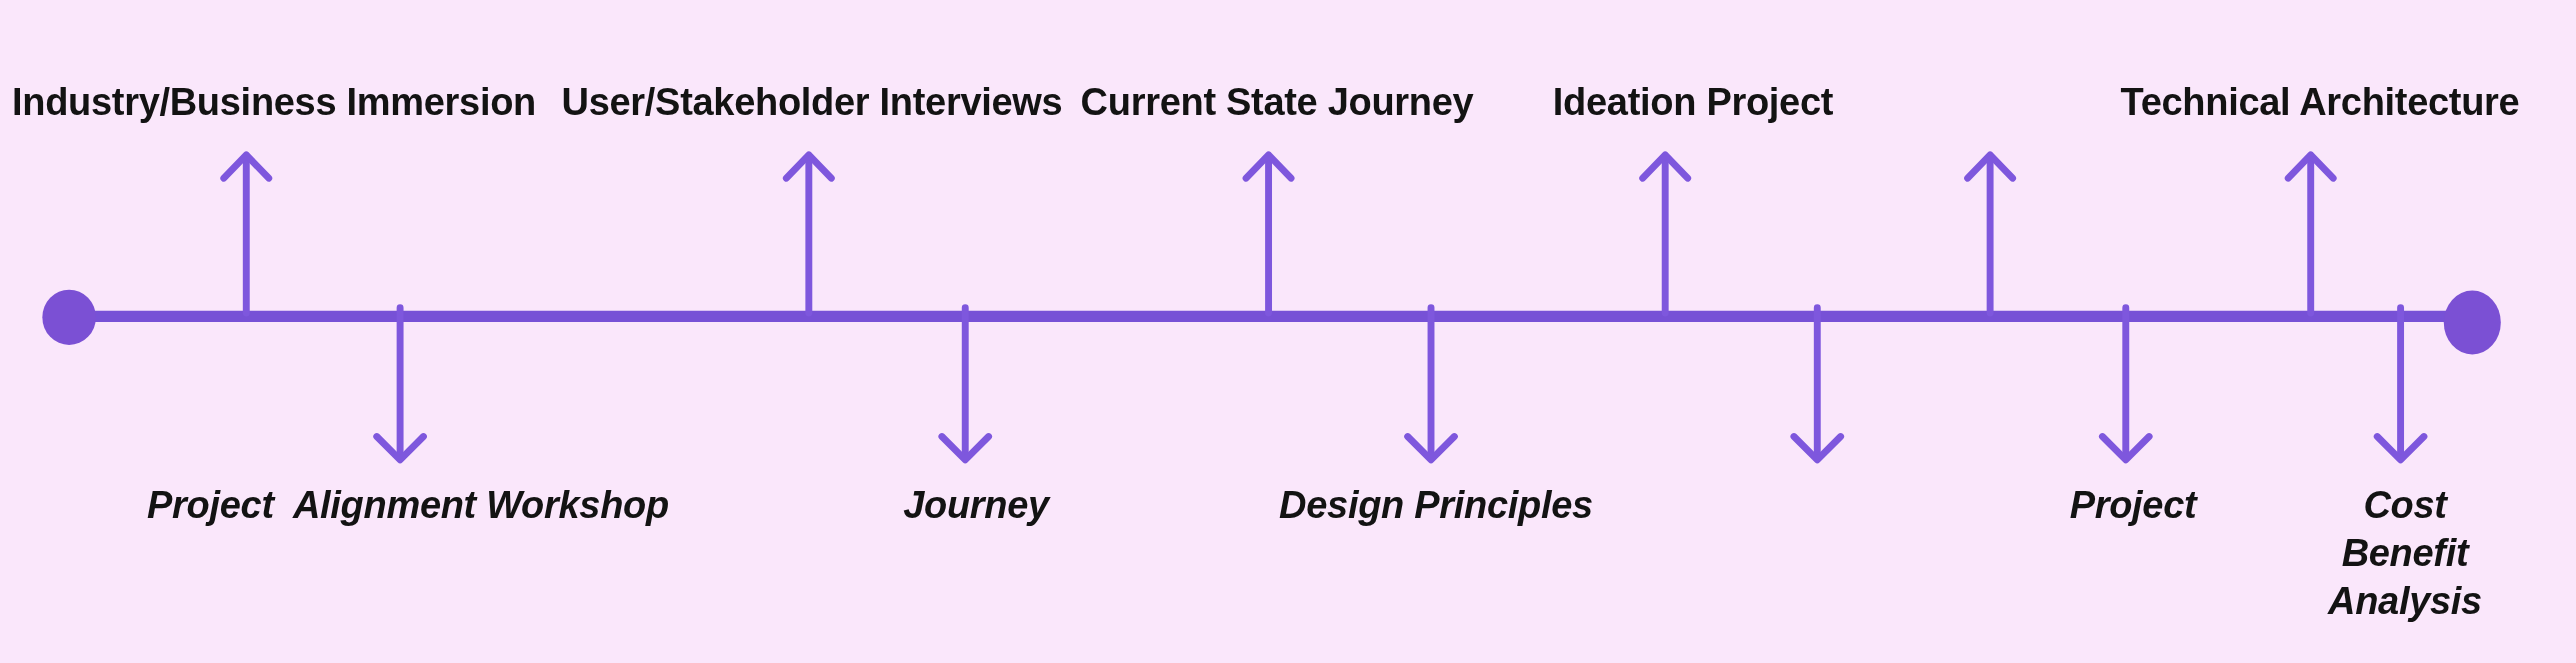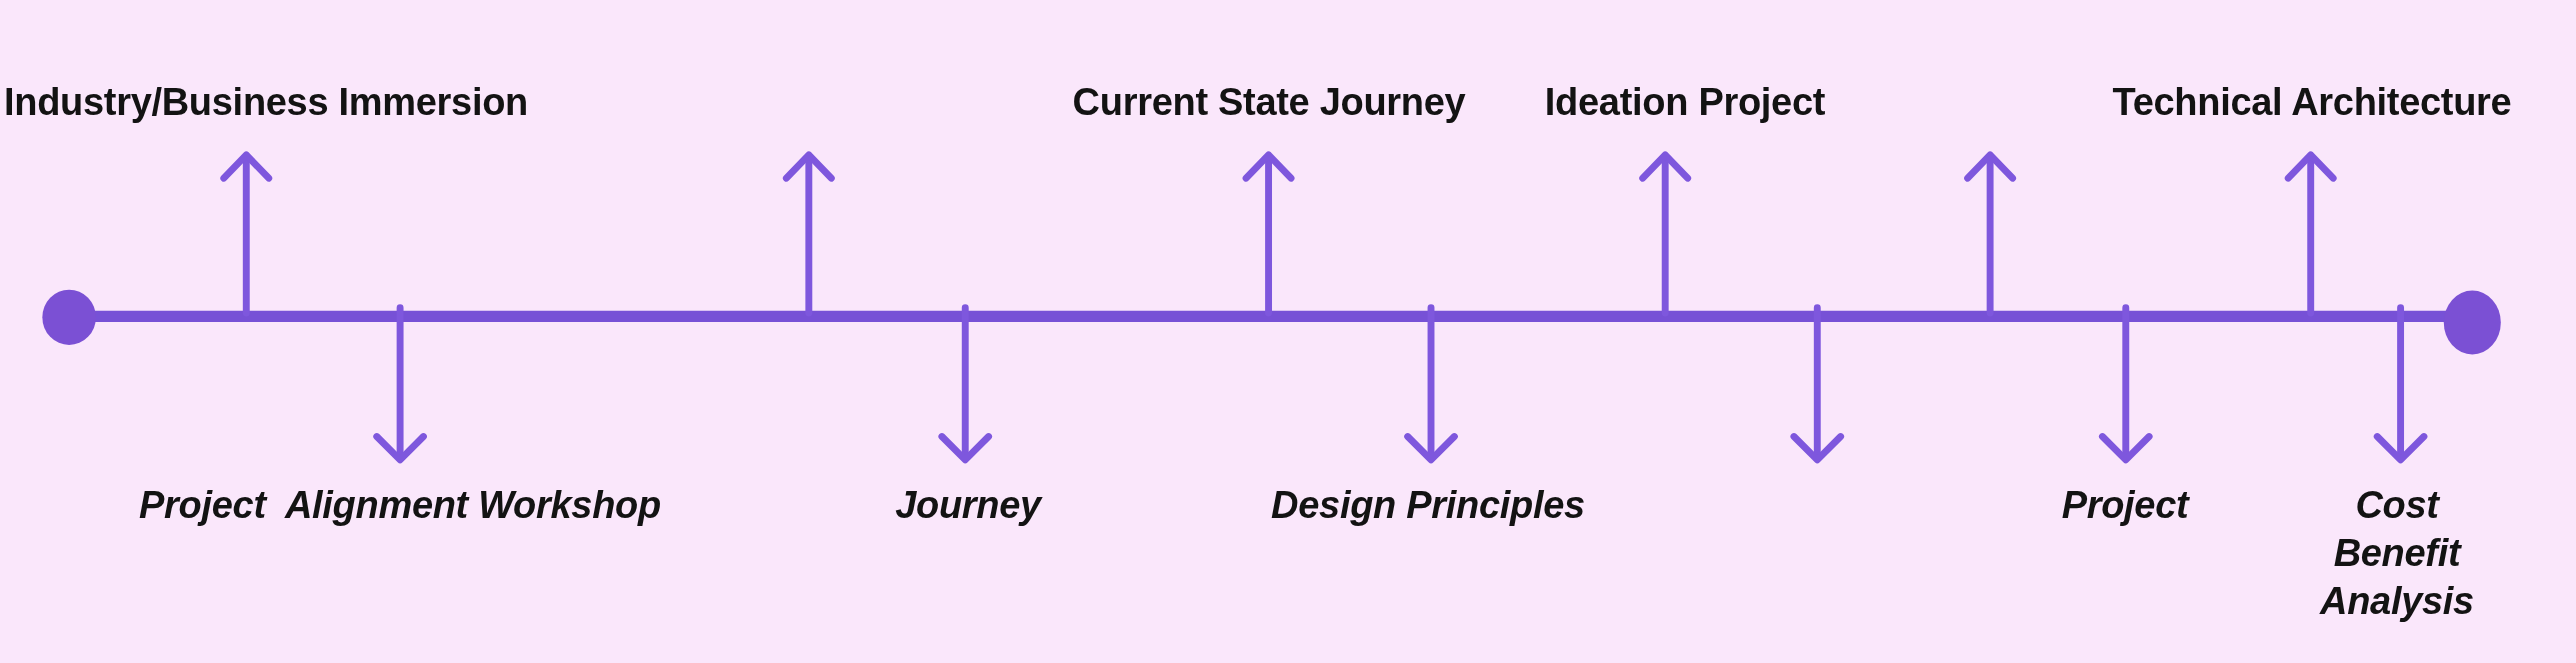--- a/index.html
+++ b/index.html
@@ -40,20 +40,21 @@
   .label {
     position: absolute;
     transform: translateX(-50%);
     color: var(--text, #131313);
     font-size: 38px;
     line-height: 48px;
     font-weight: 700;
     letter-spacing: -0.3px;
     white-space: pre;
     text-align: center;
+    margin-left: 8px;
   }
   .label.top { top: 78px; }
   .label.bottom { top: 481px; font-style: italic; }
   .label.wrap {
     white-space: normal;
     width: 216px;
   }
 </style>
 </head>
 <body>
@@ -110,20 +111,21 @@
       <line class="arrow" x1="2460" y1="356" x2="2460" y2="529"></line>
       <path class="arrow" d="M 2433 505 L 2460 532 L 2487 505"></path>
     </g>
     <g>
       <line class="arrow" x1="2778" y1="356" x2="2778" y2="529"></line>
       <path class="arrow" d="M 2751 505 L 2778 532 L 2805 505"></path>
     </g>
   </svg>
 
   <div class="label top" style="left:266px">Industry/Business Immersion</div>
+  <div class="label top" style="left:804px">User/Stakeholder Interviews</div>
   <div class="label top" style="left:1269px">Current State Journey</div>
   <div class="label top" style="left:1685px">Ideation Project</div>
   <div class="label top" style="left:2312px">Technical Architecture</div>
 
   <div class="label bottom" style="left:400px">Project  Alignment Workshop</div>
   <div class="label bottom" style="left:968px">Journey</div>
   <div class="label bottom" style="left:1428px">Design Principles</div>
   <div class="label bottom" style="left:2125px">Project</div>
   <div class="label bottom wrap" style="left:2397px">Cost Benefit Analysis</div>
 

